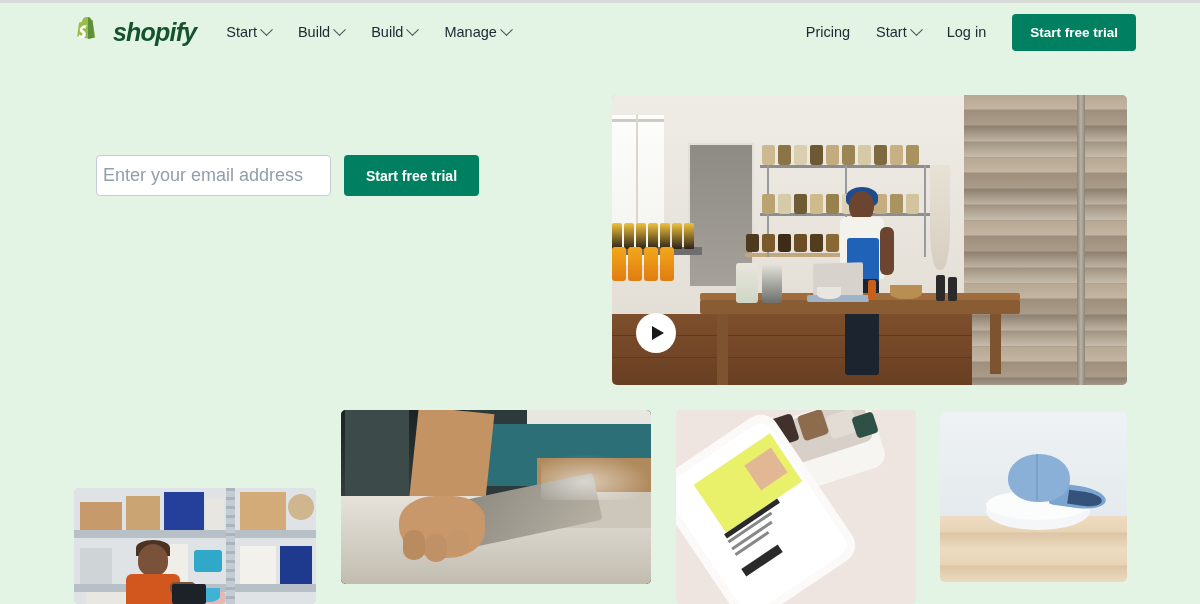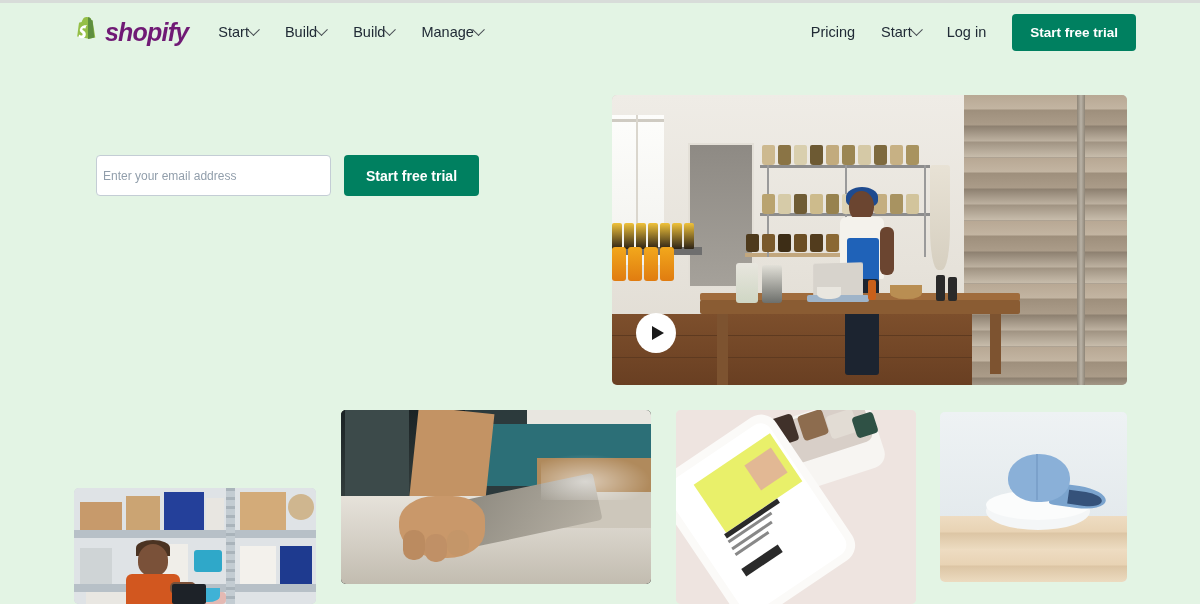--- a/index.html
+++ b/index.html
@@ -41,30 +41,32 @@
     align-items: center;
     gap: 5px;
     margin-right: 30px;
   }
   .logo-bag { width: 26px; height: 30px; display: block; }
   .logo-word {
     font-size: 25px;
     font-weight: bold;
     font-style: italic;
     letter-spacing: -0.8px;
-    color: #701a75;
+    color: #14532d;
     line-height: 1;
+    margin-left: 8px;
   }
 
   .nav-left { display: flex; align-items: center; gap: 27px; }
   .nav-right { display: flex; align-items: center; gap: 26px; margin-left: auto; }
 
   .nav-item {
     display: flex;
     align-items: center;
+    gap: 5px;
     font-size: 14.5px;
     color: #212b36;
     white-space: nowrap;
     cursor: pointer;
   }
   .chev {
     width: 9px; height: 9px;
     border-right: 1.3px solid #4a5056;
     border-bottom: 1.3px solid #4a5056;
     transform: rotate(45deg) translate(-2px, -2px);
@@ -111,21 +113,21 @@
     align-items: stretch;
     gap: 13px;
   }
   .email-input {
     width: 235px;
     height: 41px;
     border: 1px solid #c4cdd5;
     border-radius: 4px;
     background: #ffffff;
     padding: 0 6px;
-    font-size: 12px;
+    font-size: 18px;
     color: #212b36;
     font-family: "Liberation Sans", sans-serif;
     outline: none;
   }
   .email-input::placeholder { color: #919eab; }
 
   .cta-hero {
     background: #008060;
     color: #ffffff;
     font-size: 14px;

